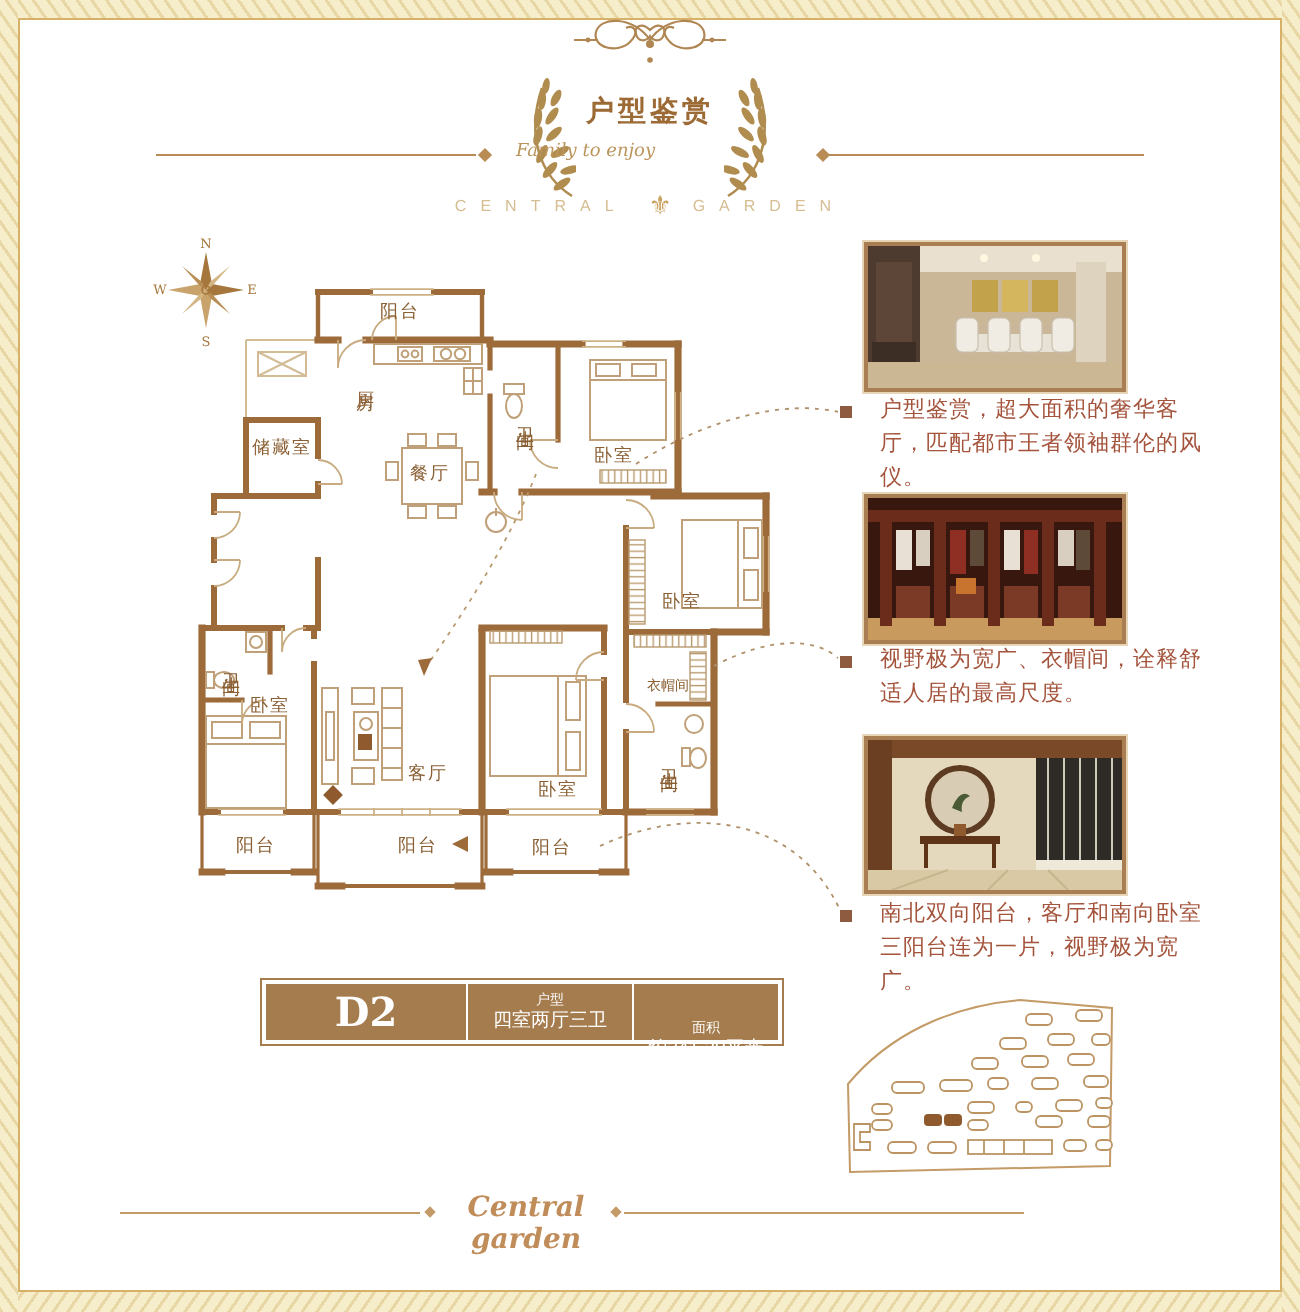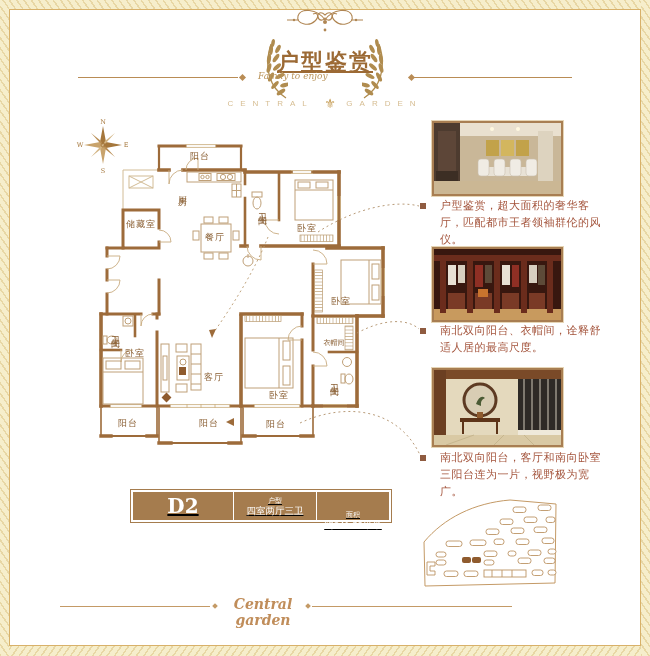--- a/index.html
+++ b/index.html
@@ -21,21 +21,21 @@
   .flourish{position:absolute; left:287px; top:3px;}
   .hdr-line{position:absolute; top:77px; height:1px; background:#b98c55;}
   .hdr-line.l{left:78px; width:160px;}
   .hdr-line.r{left:412px; width:160px;}
   .diamond{position:absolute; width:5px; height:5px; background:#b98c55; transform:rotate(45deg);}
   .wreath-box{position:absolute; left:258px; top:38px; width:134px; height:62px;}
   .wreath-branch{position:absolute; top:0;}
   .wreath-branch.lft{left:0;}
   .wreath-branch.rgt{right:0; transform:scaleX(-1);}
   .hero-title{position:absolute; left:0; right:0; top:9px; text-align:center;
-    font-family:"DejaVu Serif", serif; font-weight:bold; font-size:22px; letter-spacing:2px; color:#9c6a35;text-decoration:underline;}
+    font-family:"DejaVu Serif", serif; font-weight:bold; font-size:14px; letter-spacing:2px; color:#9c6a35;}
   .hero-sub{position:absolute; left:0; right:0; top:33px; text-align:left;
     font-family:"DejaVu Serif", serif; font-style:italic; font-size:9px; color:#bb955c;}
   .brand-row{position:absolute; left:0; top:94px; width:650px; text-align:center; color:#d6bd92;}
   .brand-row .word{font-size:8px; letter-spacing:7px; vertical-align:middle;}
   .brand-row .fleur{font-size:13px; color:#c9a25e; vertical-align:middle; margin:0 6px; letter-spacing:0;}
   
   .compass{position:absolute; left:76px; top:116px;}
   
   .plan{position:absolute; left:95px; top:140px; width:320px; height:320px;}
   .plan svg{position:absolute; left:0; top:0;}
@@ -45,21 +45,21 @@
   .room-label.small{font-size:7px; letter-spacing:0;}
   
   .leaders{position:absolute; left:0; top:0; pointer-events:none;}
   
   .photo{position:absolute; left:432px; width:131px; border:2px solid #a87e52; box-shadow:0 0 0 1px #e6d5b6; box-sizing:border-box;}
   .photo svg{display:block;}
   .bullet{position:absolute; left:420px; width:6px; height:6px; background:#8f5b40;}
   .caption{position:absolute; left:440px; width:170px; font-size:11px; line-height:17px;
     color:#a4543c; letter-spacing:0.5px;}
   
-  .info-table{position:absolute; left:130px; top:489px; border:1px solid #a57c4e; background:#fff; padding:2px;text-decoration:underline;}
+  .info-table{position:absolute; left:130px; top:489px; border:1px solid #a57c4e; background:#fff; padding:2px;}
   .info-inner{display:flex; background:#a57c4e; height:28px;}
   .cell{display:flex; flex-direction:column; justify-content:center; align-items:center; color:#fff;}
   .cell.model{width:100px; font-family:"DejaVu Serif", serif; font-size:20px; font-weight:bold;}
   .cell.two{width:82px;}
   .cell.two.area{width:72px;margin-top:28px;}
   .cell .lab{font-size:7px; line-height:9px; opacity:.95;}
   .cell .val{font-size:9.5px; line-height:12px; white-space:nowrap;}
   .vsep{width:1px; background:#fff;}
   
   .siteplan{position:absolute; left:418px; top:496px;}
@@ -356,21 +356,21 @@
 
     <div class="room-label" style="left:105px;top:16px;">阳台</div>
     <div class="room-label v" style="left:87px;top:49px;">厨房</div>
     <div class="room-label v" style="left:167px;top:68px;">卫生间</div>
     <div class="room-label" style="left:212px;top:88px;">卧室</div>
     <div class="room-label" style="left:46px;top:84px;">储藏室</div>
     <div class="room-label" style="left:120px;top:97px;">餐厅</div>
     <div class="room-label" style="left:246px;top:161px;">卧室</div>
     <div class="room-label v" style="left:20px;top:191px;">卫生间</div>
     <div class="room-label" style="left:40px;top:213px;">卧室</div>
-    <div class="room-label" style="left:119px;top:237px;text-align:right;">客厅</div>
+    <div class="room-label" style="left:119px;top:247px;text-align:right;">客厅</div>
     <div class="room-label small" style="left:239px;top:203px;">衣帽间</div>
     <div class="room-label v" style="left:239px;top:239px;">卫生间</div>
     <div class="room-label" style="left:184px;top:255px;">卧室</div>
     <div class="room-label" style="left:33px;top:283px;">阳台</div>
     <div class="room-label" style="left:114px;top:283px;">阳台</div>
     <div class="room-label" style="left:181px;top:284px;">阳台</div>
   </div>
 
   <svg class="leaders" width="650" height="656">
     <g stroke="#b0906a" stroke-width="0.9" stroke-dasharray="2,3" fill="none">
@@ -431,21 +431,21 @@
       <g fill="#7a3a26">
         <rect x="14" y="44" width="17" height="16"></rect>
           <rect x="41" y="44" width="17" height="16"></rect>
         <rect x="68" y="44" width="17" height="16"></rect>
           <rect x="95" y="44" width="16" height="16"></rect>
       </g>
       <rect x="44" y="40" width="10" height="8" fill="#c9742e"></rect>
     </svg>
   </div>
   <div class="bullet" style="top:328px;"></div>
-  <div class="caption" style="top:322px;">南北双向阳台、衣帽间，诠释舒适人居的最高尺度。</div>
+  <div class="caption" style="top:322px;">视野极为宽广、衣帽间，诠释舒适人居的最高尺度。</div>
 
   <div class="photo" style="top:368px;height:79px;">
     <svg width="127" height="75" viewBox="0 0 127 75">
       <rect width="127" height="75" fill="#e4d9bd"></rect>
       <rect x="0" y="0" width="127" height="9" fill="#7a4a28"></rect>
       <rect x="0" y="0" width="12" height="75" fill="#6b3f22"></rect>
       <rect x="84" y="9" width="43" height="56" fill="#2e2a26"></rect>
       <g stroke="#cfc8b8" stroke-width="1">
         <line x1="90" y1="9" x2="90" y2="65"></line>
           <line x1="98" y1="9" x2="98" y2="65"></line>

